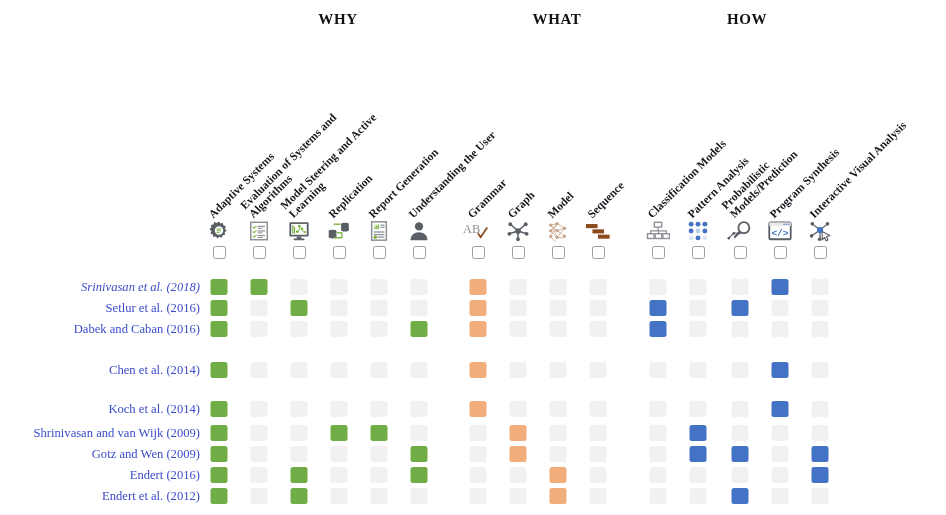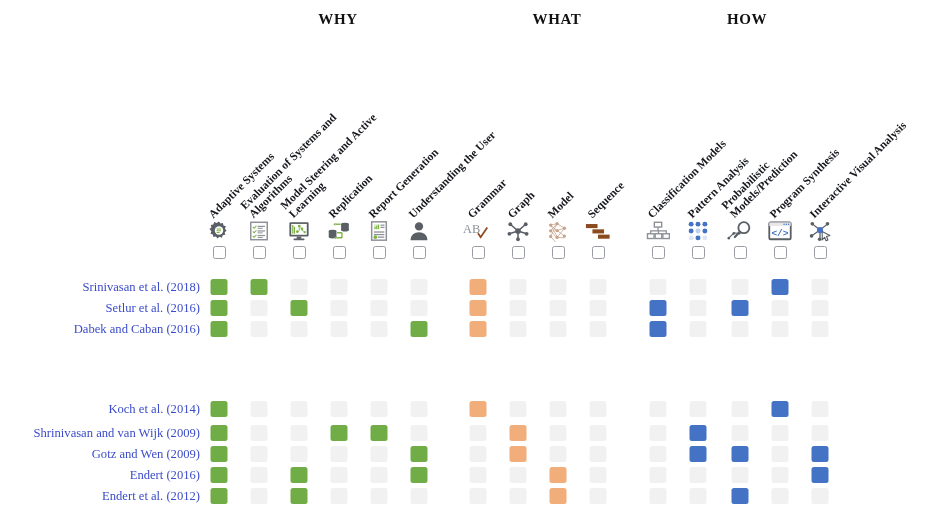--- a/index.html
+++ b/index.html
@@ -342,21 +342,21 @@
             </g>
             <circle cx="13" cy="11" r="3.4" fill="#4472c4"></circle>
             <path d="M15.4 12.6l8.4 4.3-3.7 1.1 1.6 3.8-2.1.9-1.6-3.8-2.6 2.9z" fill="#fff" stroke="#5a5f66" stroke-width="1.2" stroke-linejoin="round"></path>
           </svg>
         </div>
         <div class="chk"></div>
       </div>
     </div>
 
   <div class="matrix">
-      <div class="row" style="top: 0px;">
+      <div class="row" style="top: 0px; font-style: italic;">
         <div class="row-label-wrap">
           <div class="row-label">Srinivasan et al. (2018)</div>
         </div>
         <div class="cell on-why" style="left: 219px;"></div>
         <div class="cell on-why" style="left: 259px;"></div>
         <div class="cell" style="left: 299px;"></div>
         <div class="cell" style="left: 339px;"></div>
         <div class="cell" style="left: 379px;"></div>
         <div class="cell" style="left: 419px;"></div>
         <div class="cell on-what" style="left: 478px;"></div>
@@ -400,20 +400,40 @@
         <div class="cell" style="left: 379px;"></div>
         <div class="cell on-why" style="left: 419px;"></div>
         <div class="cell on-what" style="left: 478px;"></div>
         <div class="cell" style="left: 518px;"></div>
         <div class="cell" style="left: 558px;"></div>
         <div class="cell" style="left: 598px;"></div>
         <div class="cell on-how" style="left: 658px;"></div>
         <div class="cell" style="left: 698px;"></div>
         <div class="cell" style="left: 740px;"></div>
         <div class="cell" style="left: 780px;"></div>
+        <div class="cell" style="left: 820px;"></div>
+      </div>
+      <div class="row" style="top: 83.4px;">
+        <div class="row-label-wrap">
+          <div class="row-label">Chen et al. (2014)</div>
+        </div>
+        <div class="cell on-why" style="left: 219px;"></div>
+        <div class="cell" style="left: 259px;"></div>
+        <div class="cell" style="left: 299px;"></div>
+        <div class="cell" style="left: 339px;"></div>
+        <div class="cell" style="left: 379px;"></div>
+        <div class="cell" style="left: 419px;"></div>
+        <div class="cell on-what" style="left: 478px;"></div>
+        <div class="cell" style="left: 518px;"></div>
+        <div class="cell" style="left: 558px;"></div>
+        <div class="cell" style="left: 598px;"></div>
+        <div class="cell" style="left: 658px;"></div>
+        <div class="cell" style="left: 698px;"></div>
+        <div class="cell" style="left: 740px;"></div>
+        <div class="cell on-how" style="left: 780px;"></div>
         <div class="cell" style="left: 820px;"></div>
       </div>
       <div class="row" style="top: 122px;">
         <div class="row-label-wrap">
           <div class="row-label">Koch et al. (2014)</div>
         </div>
         <div class="cell on-why" style="left: 219px;"></div>
         <div class="cell" style="left: 259px;"></div>
         <div class="cell" style="left: 299px;"></div>
         <div class="cell" style="left: 339px;"></div>

